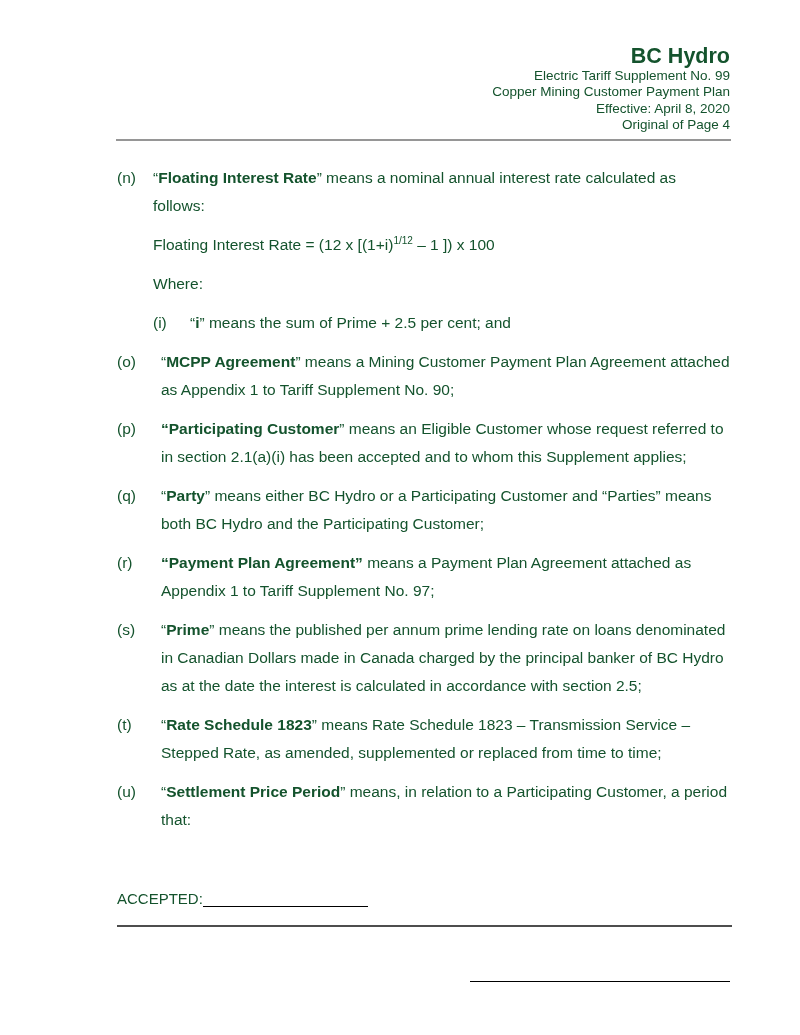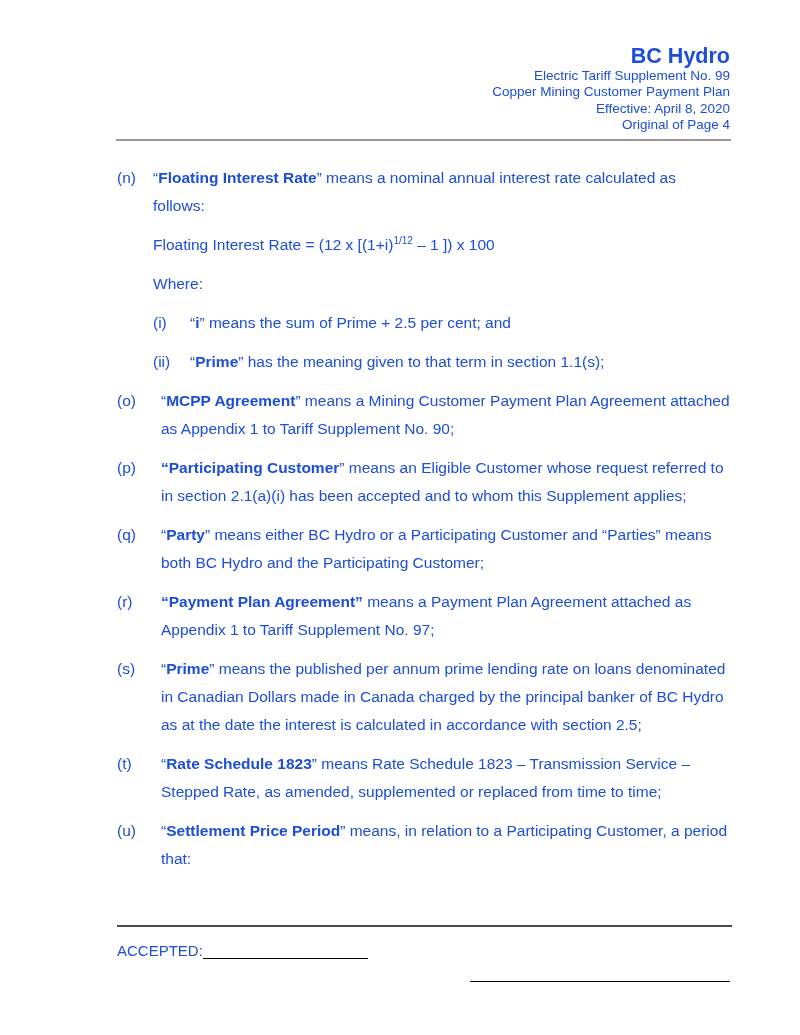--- a/index.html
+++ b/index.html
@@ -1,18 +1,18 @@
 <!DOCTYPE html>
 <html><head>
 <meta charset="utf-8">
 <style>
   html,body{margin:0;padding:0;background:#ffffff;}
   .page{
     position:relative;width:800px;height:1035px;background:#ffffff;
-    font-family:"Liberation Sans","DejaVu Sans",sans-serif;color:#1d4ed8;
+    font-family:"Liberation Sans","DejaVu Sans",sans-serif;color:#14532d;
     overflow:hidden;
   }
   
   .doc-header{position:absolute;top:44px;right:70px;text-align:right;}
   .org-name{font-size:21.5px;font-weight:bold;line-height:24px;}
   .header-line{font-size:13.5px;line-height:16.4px;}
   .header-rule{position:absolute;left:116px;top:139px;width:615px;height:2px;background:#969696;}
   
   .doc-body{position:absolute;left:117px;top:164px;width:614px;}
   .item{position:relative;padding-left:36px;font-size:15.5px;line-height:28px;margin-bottom:11px;width:578px;}
@@ -20,21 +20,21 @@
   .para{margin:0 0 11px 0;}
   .para:last-child{margin-bottom:0;margin-left:8px;}
   .subitem{position:relative;padding-left:37px;margin-bottom:11px;}
   .subitem:last-child{margin-bottom:0;}
   .subitem-label{position:absolute;left:0;top:0;}
   b{font-weight:bold;}
   sup{font-size:10px;line-height:0;vertical-align:super;}
   
   .footer-rule{position:absolute;left:117px;top:925px;width:615px;height:1.5px;background:#4d4d4d;}
   .footer-row{position:absolute;left:117px;font-size:15px;line-height:20px;}
-  .row-accepted{top:941px;}
+  .row-accepted{top:889px;}
   .row-order{top:972px;}
   .blank-line{display:inline-block;border-bottom:1.5px solid #000;height:14px;vertical-align:-3px;}
   .blank-accepted{width:165px;}
   .blank-order{width:170px;}
   .signature-line{position:absolute;left:470px;top:981px;width:260px;height:0;border-top:1.5px solid #000;}
   .secretary{position:absolute;left:470px;top:985px;width:260px;text-align:right;font-size:14.5px;line-height:18px;}
 </style>
 </head>
 <body>
 
@@ -52,24 +52,20 @@
   <div class="doc-body">
 
     <div class="item">
       <span class="item-label">(n)</span>
       <div class="para"><span>“</span><b>Floating Interest Rate</b><span>” means a nominal annual interest rate calculated as follows:</span></div>
       <div class="para"><span>Floating Interest Rate = (12 x [(1+i)</span><sup>1/12</sup><span> – 1 ]) x 100</span></div>
       <div class="para">Where:</div>
       <div class="subitem">
         <span class="subitem-label">(i)</span>
         <span>“</span><b>i</b><span>” means the sum of Prime + 2.5 per cent; and</span>
-      </div>
-      <div class="subitem">
-        <span class="subitem-label">(ii)</span>
-        <span>“</span><b>Prime</b><span>” has the meaning given to that term in section 1.1(s);</span>
       </div>
     </div>
 
     <div class="item">
       <span class="item-label">(o)</span>
       <div class="para"><span>“</span><b>MCPP Agreement</b><span>” means a Mining Customer Payment Plan Agreement attached as Appendix 1 to Tariff Supplement No. 90;</span></div>
     </div>
 
     <div class="item">
       <span class="item-label">(p)</span>

